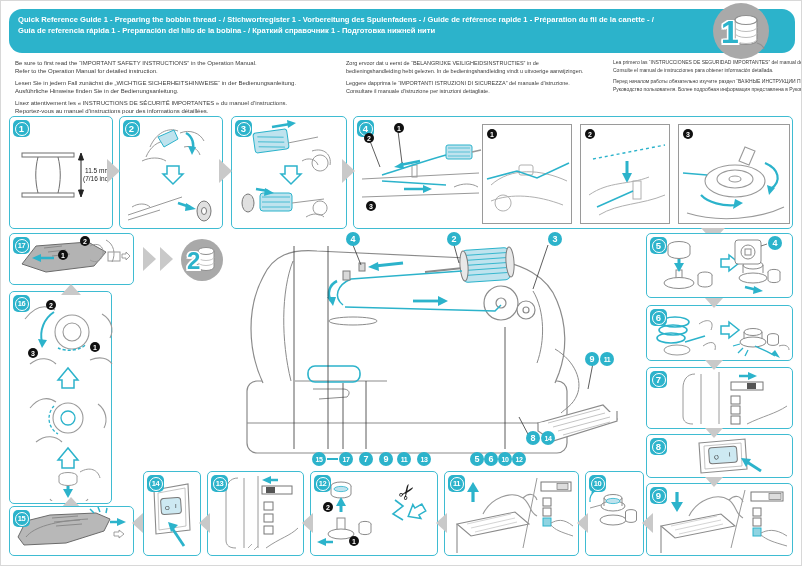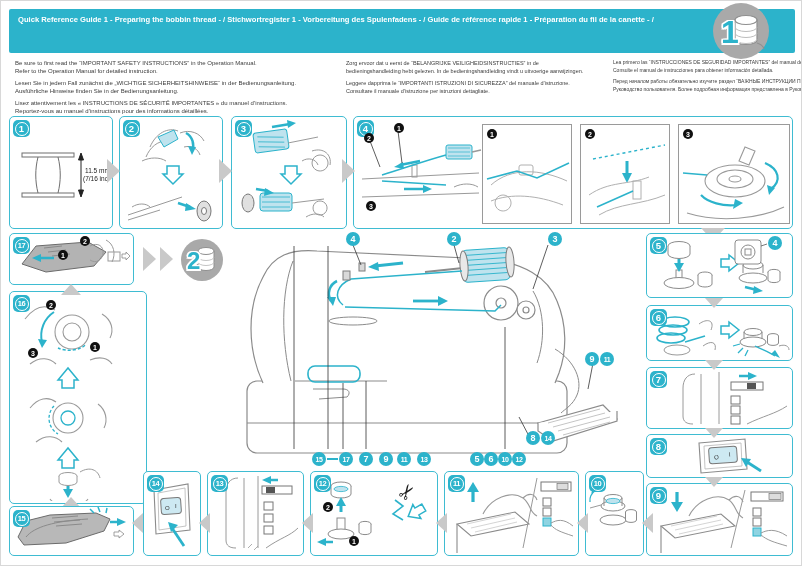--- a/index.html
+++ b/index.html
@@ -2,21 +2,21 @@
 <html><head>
 <meta charset="utf-8">
 <style>
   :root{ --ac:#2cb3cb; --pb:#3fbcd2; --ln:#8b8b8b; --gy:#c9c9c9; }
   html,body{margin:0;padding:0;background:#eee;}
   .page{position:relative;width:802px;height:566px;background:#fff;border:1px solid #d8d8d8;
         box-sizing:border-box;font-family:"Liberation Sans",sans-serif;overflow:hidden;}
   .abs{position:absolute;}
   
   .topbar{position:absolute;left:8px;top:8px;width:786px;height:44px;background:var(--ac);
-          border-radius:2px;color:#fff;font-weight:bold;font-size:7.6px;line-height:11px;
+          border-radius:13px;color:#fff;font-weight:bold;font-size:7.6px;line-height:11px;
           padding:5px 84px 0 9px;box-sizing:border-box;}
   .gcircle{position:absolute;border-radius:50%;background:#a9a9a9;}
   .gnum{position:absolute;color:var(--ac);font-weight:800;line-height:1;
         text-shadow:-1.5px -1.5px 0 #fff,1.5px -1.5px 0 #fff,-1.5px 1.5px 0 #fff,1.5px 1.5px 0 #fff,
                     0 -1.5px 0 #fff,0 1.5px 0 #fff,-1.5px 0 0 #fff,1.5px 0 0 #fff;}
   
   .notes{position:absolute;color:#3c3c3c;}
   .notes div{white-space:nowrap;}
   .notes .gap{height:4px;}
   
@@ -40,20 +40,21 @@
   .chU{width:0;height:0;border-left:10px solid transparent;border-right:10px solid transparent;border-bottom:11px solid var(--gy);}
   .dash{position:absolute;height:2px;background:var(--ac);}
 </style>
 </head>
 <body>
 
 <div class="page">
 
   <div class="topbar">
     <div>Quick Reference Guide 1 - Preparing the bobbin thread - / Stichwortregister 1 - Vorbereitung des Spulenfadens - / Guide de référence rapide 1 - Préparation du fil de la canette - /</div>
+    <div>Guía de referencia rápida 1 - Preparación del hilo de la bobina - / Краткий справочник 1 - Подготовка нижней нити</div>
   </div>
   <div class="gcircle" style="left:712px;top:2px;width:56px;height:56px;">
     <svg width="56" height="56" viewBox="0 0 56 56">
       <g stroke="#8f8f8f" stroke-width="1.2" fill="#fff">
         <path d="M22,17 v20 a11,4.5 0 0 0 22,0 v-20 z"></path>
         <ellipse cx="33" cy="17" rx="11" ry="4.5"></ellipse>
       </g>
       <g stroke="#bdbdbd" stroke-width="1" fill="none">
         <path d="M22,24 a11,4.5 0 0 0 22,0 M22,30 a11,4.5 0 0 0 22,0 M22,36 a11,4.5 0 0 0 22,0"></path>
       </g>
@@ -284,21 +285,21 @@
         <path d="M17,12 v16 a8,3.5 0 0 0 16,0 v-16 z"></path>
         <ellipse cx="25" cy="12" rx="8" ry="3.5"></ellipse>
       </g>
       <g stroke="#bdbdbd" stroke-width="0.9" fill="none">
         <path d="M17,18 a8,3.5 0 0 0 16,0 M17,23 a8,3.5 0 0 0 16,0"></path>
       </g>
     </svg>
     <span class="gnum" style="left:6px;top:10px;font-size:24px;">2</span>
   </div>
 
-  <div class="panel" style="left:8px;top:290px;width:138px;height:213px;">
+  <div class="panel" style="left:8px;top:290px;width:103px;height:213px;">
     <div class="pb two">
         <span>16</span>
       </div>
     <svg width="121" height="209" viewBox="0 0 121 209">
       <g fill="none" stroke="#9a9a9a" stroke-width="1.1">
         <circle cx="62" cy="40" r="17"></circle>
           <circle cx="62" cy="40" r="9"></circle>
         <path d="M15,27 C25,14 35,12 45,18 M92,22 C102,28 104,38 100,46 M20,72 C30,64 40,66 46,72 M80,68 C90,64 98,66 102,72"></path>
       </g>
       <path d="M44,20 A28,28 0 0 0 32,50" fill="none" stroke="#2cb3cb" stroke-width="2"></path>

